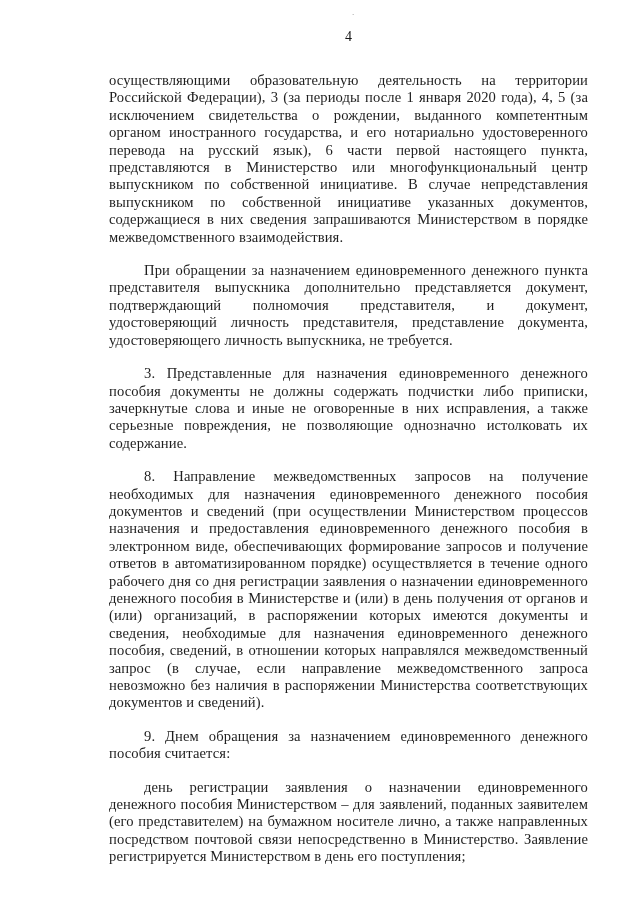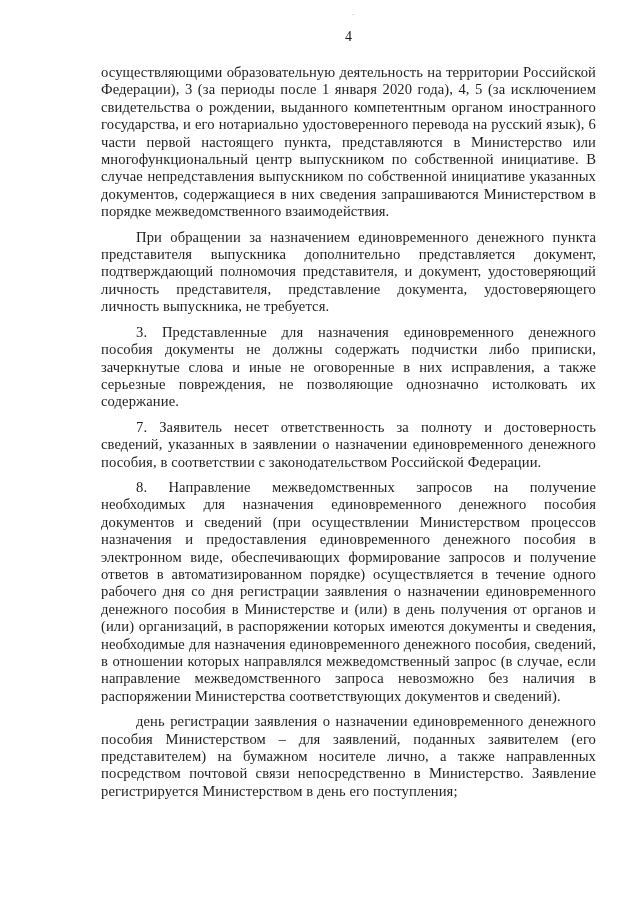--- a/index.html
+++ b/index.html
@@ -37,35 +37,35 @@
     position: absolute;
     top: 56px;
     left: 93px;
     width: 511px;
     font-size: 14.6px;
     line-height: 17.4px;
     text-align: justify;
     letter-spacing: 0.1px;
   }
   .para {
-    margin: 8px;
+    margin: 16px;
     padding: 0;
     text-indent: 0;
   }
   .para.indent {
     text-indent: 35px;
   }
 </style>
 </head>
 <body>
 
 <div class="page">
   <div class="speck">.</div>
   <div class="pagenum">4</div>
   <div class="textblock" id="para-container">
       <p class="para">осуществляющими образовательную деятельность на территории Российской Федерации), 3 (за периоды после 1 января 2020 года), 4, 5 (за исключением свидетельства о рождении, выданного компетентным органом иностранного государства, и его нотариально удостоверенного перевода на русский язык), 6 части первой настоящего пункта, представляются в Министерство или многофункциональный центр выпускником по собственной инициативе. В случае непредставления выпускником по собственной инициативе указанных документов, содержащиеся в них сведения запрашиваются Министерством в порядке межведомственного взаимодействия.</p>
       <p class="para indent">При обращении за назначением единовременного денежного пункта представителя выпускника дополнительно представляется документ, подтверждающий полномочия представителя, и документ, удостоверяющий личность представителя, представление документа, удостоверяющего личность выпускника, не требуется.</p>
       <p class="para indent">3. Представленные для назначения единовременного денежного пособия документы не должны содержать подчистки либо приписки, зачеркнутые слова и иные не оговоренные в них исправления, а также серьезные повреждения, не позволяющие однозначно истолковать их содержание.</p>
-      <p class="para indent">7. Заявитель несет ответственность за полноту и достоверность сведений, указанных в заявлении о назначении единовременного денежного пособия, в соответствии с законодательством Российской Федерации.</p>
       <p class="para indent">8. Направление межведомственных запросов на получение необходимых для назначения единовременного денежного пособия документов и сведений (при осуществлении Министерством процессов назначения и предоставления единовременного денежного пособия в электронном виде, обеспечивающих формирование запросов и получение ответов в автоматизированном порядке) осуществляется в течение одного рабочего дня со дня регистрации заявления о назначении единовременного денежного пособия в Министерстве и (или) в день получения от органов и (или) организаций, в распоряжении которых имеются документы и сведения, необходимые для назначения единовременного денежного пособия, сведений, в отношении которых направлялся межведомственный запрос (в случае, если направление межведомственного запроса невозможно без наличия в распоряжении Министерства соответствующих документов и сведений).</p>
+      <p class="para indent">9. Днем обращения за назначением единовременного денежного пособия считается:</p>
       <p class="para indent">день регистрации заявления о назначении единовременного денежного пособия Министерством – для заявлений, поданных заявителем (его представителем) на бумажном носителе лично, а также направленных посредством почтовой связи непосредственно в Министерство. Заявление регистрируется Министерством в день его поступления;</p>
     </div>
 </div>
 
 </body></html>

